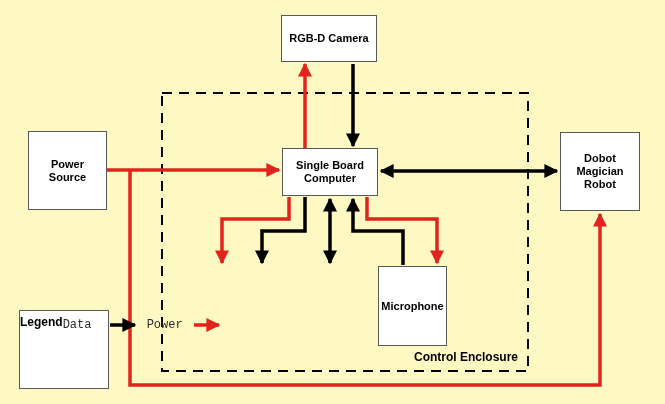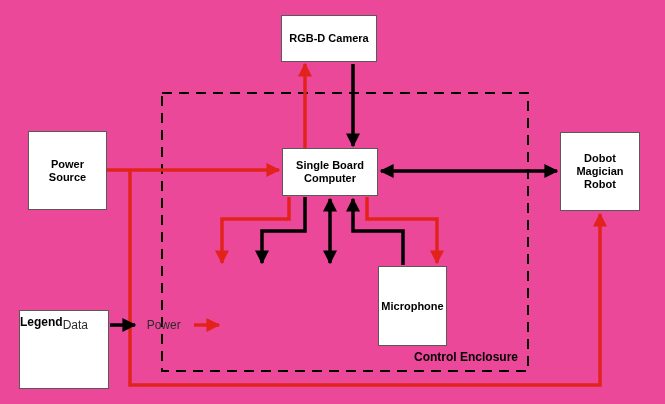--- a/index.html
+++ b/index.html
@@ -1,17 +1,17 @@
 <!DOCTYPE html>
 <html><head>
 <meta charset="utf-8">
 <style>
   html,body{margin:0;padding:0;background:#fff;}
   #canvas{
-    position:relative;width:665px;height:404px;background:#ec4899;
+    position:relative;width:665px;height:404px;background:#fef9c3;
     font-family:"Liberation Sans", sans-serif;overflow:hidden;
   }
   #wires{position:absolute;left:0;top:0;width:665px;height:404px;}
   .node{
     position:absolute;background:#ffffff;border:1px solid #595959;
     display:flex;align-items:center;justify-content:center;text-align:center;
     font-weight:bold;font-size:11px;line-height:13px;color:#000;
     box-sizing:border-box;padding:2px 4px;
   }
   #node-camera{left:281px;top:15px;width:96px;height:47px;}
@@ -26,21 +26,21 @@
     font-weight:bold;font-size:12px;color:#000;
   }
   #legend{
     position:absolute;left:19px;top:310px;width:90px;height:79px;
     background:#fff;border:1px solid #595959;box-sizing:border-box;
     display:flex;flex-direction:row;align-items:flex-start;padding-top:4px;
   }
   #legend .legend-title{font-weight:bold;font-size:12px;color:#000;margin-bottom:4px;}
   #legend .legend-row{
     display:flex;align-items:center;gap:8px;width:88px;
-    justify-content:flex-start;margin-top:3px;
+    justify-content:flex-start;margin-top:3px;font-family:Liberation Mono, monospace;
   }
   #legend .legend-row .lab{font-size:12px;color:#2b2b2b;font-weight:400;width:36px;}
 </style>
 </head>
 <body>
 
 <div id="canvas">
 
   <svg id="wires" width="665" height="404" viewBox="0 0 665 404" xmlns="http://www.w3.org/2000/svg">
     <defs>

